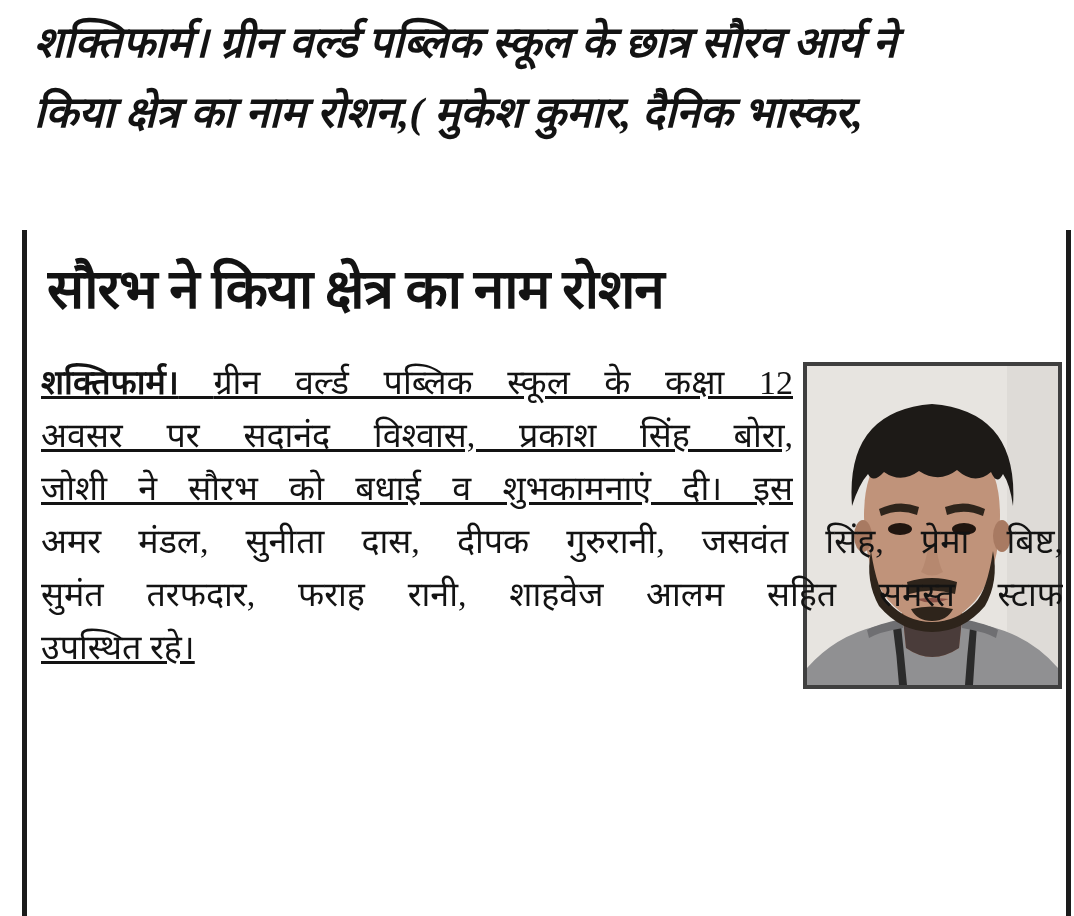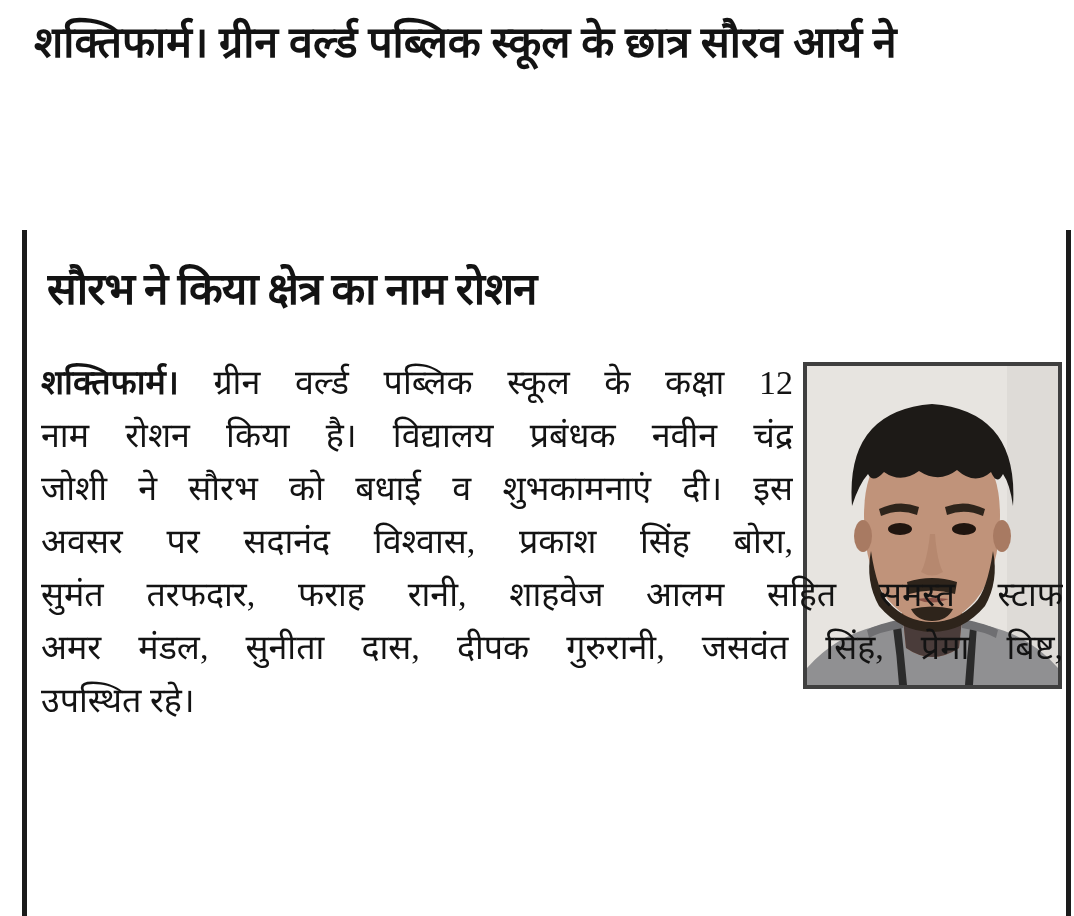--- a/index.html
+++ b/index.html
@@ -10,20 +10,21 @@
     color:#131313;
     font-family:"Liberation Serif","DejaVu Serif",serif;
     overflow:hidden;
   }
 
   
   .caption {
     position:absolute;
     left:34px; top:8px;
     width:1010px;
+    font-style:italic;
   }
   .caption .cap-line {
     font-size:43px;
     line-height:70px;
     height:70px;
     font-weight:600;
     white-space:nowrap;
     overflow:hidden;
   }
 
@@ -34,62 +35,63 @@
     width:1049px; height:686px;
     border-left:5px solid #1b1b1b;
     border-right:5px solid #1b1b1b;
     background:#ffffff;
   }
 
   .headline {
     position:absolute;
     left:20px; top:14px;
     width:1000px;
-    font-size:44px;
+    font-size:55px;
     line-height:92px;
     font-weight:bold;
     letter-spacing:-1px;
     white-space:nowrap;
     overflow:hidden;
   }
 
   .body-text {
     position:absolute;
     left:14px; top:126px;
     width:1024px;
   }
   .line {
     font-size:34px;
     line-height:53px;
     height:53px;
     overflow:hidden;
     text-align:justify;
     text-align-last:justify;
   }
-  .line.narrow { width:752px; }
+  .line.narrow { width:752px;text-decoration:underline; }
   .line.wide   { width:1022px; }
-  .line.plain  { text-align:left; text-align-last:left; }
+  .line.plain  { text-align:left; text-align-last:left;text-decoration:underline; }
   .lead { font-weight:bold; }
 
   
   .photo-frame {
     position:absolute;
     left:776px; top:132px;
     width:259px; height:327px;
     border:4px solid #3f3f3f;
     background:#e7e5e1;
     overflow:hidden;
   }
   .photo-frame svg { display:block; width:100%; height:100%; }
 </style>
 </head>
 <body>
 
 <div class="caption">
   <div class="cap-line">शक्तिफार्म। ग्रीन वर्ल्ड पब्लिक स्कूल के छात्र सौरव आर्य ने</div>
+  <div class="cap-line">किया क्षेत्र का नाम रोशन,( मुकेश कुमार, दैनिक भास्कर,</div>
 </div>
 
 <div class="clipping">
 
   <div class="headline">सौरभ ने किया क्षेत्र का नाम रोशन</div>
 
   <div class="photo-frame">
     <svg viewBox="0 0 251 319" preserveAspectRatio="none">
       <rect x="0" y="0" width="251" height="319" fill="#e7e4e0"></rect>
       <rect x="200" y="0" width="51" height="319" fill="#d8d5d0" opacity="0.6"></rect>
@@ -120,21 +122,20 @@
       <path d="M100 216 Q125 208 150 216 L148 228 Q125 221 102 228 Z" fill="#2e241b"></path>
       <path d="M64 185 Q70 225 82 237 Q100 256 125 256 Q150 256 168 237 Q180 225 186 185 Q192 215 178 240 Q156 266 125 266 Q94 266 72 240 Q58 215 64 185 Z" fill="#2e241b"></path>
       <path d="M104 243 Q125 238 146 243 Q140 255 125 255 Q110 255 104 243 Z" fill="#2e241b"></path>
 
       <path d="M108 233 Q125 240 142 233 Q125 231 108 233 Z" fill="#8a5247"></path>
     </svg>
   </div>
 
   <div class="body-text">
     <div class="line narrow"><span class="lead">शक्तिफार्म।</span> <span>ग्रीन वर्ल्ड पब्लिक स्कूल के कक्षा 12</span></div>
-    <div class="line narrow">नाम रोशन किया है। विद्यालय प्रबंधक नवीन चंद्र</div>
+    <div class="line narrow">अवसर पर सदानंद विश्वास, प्रकाश सिंह बोरा,</div>
     <div class="line narrow">जोशी ने सौरभ को बधाई व शुभकामनाएं दी। इस</div>
-    <div class="line narrow">अवसर पर सदानंद विश्वास, प्रकाश सिंह बोरा,</div>
+    <div class="line wide">अमर मंडल, सुनीता दास, दीपक गुरुरानी, जसवंत सिंह, प्रेमा बिष्ट,</div>
     <div class="line wide">सुमंत तरफदार, फराह रानी, शाहवेज आलम सहित समस्त स्टाफ</div>
-    <div class="line wide">अमर मंडल, सुनीता दास, दीपक गुरुरानी, जसवंत सिंह, प्रेमा बिष्ट,</div>
     <div class="line wide plain">उपस्थित रहे।</div>
   </div>
 
 </div>
 
 </body></html>

